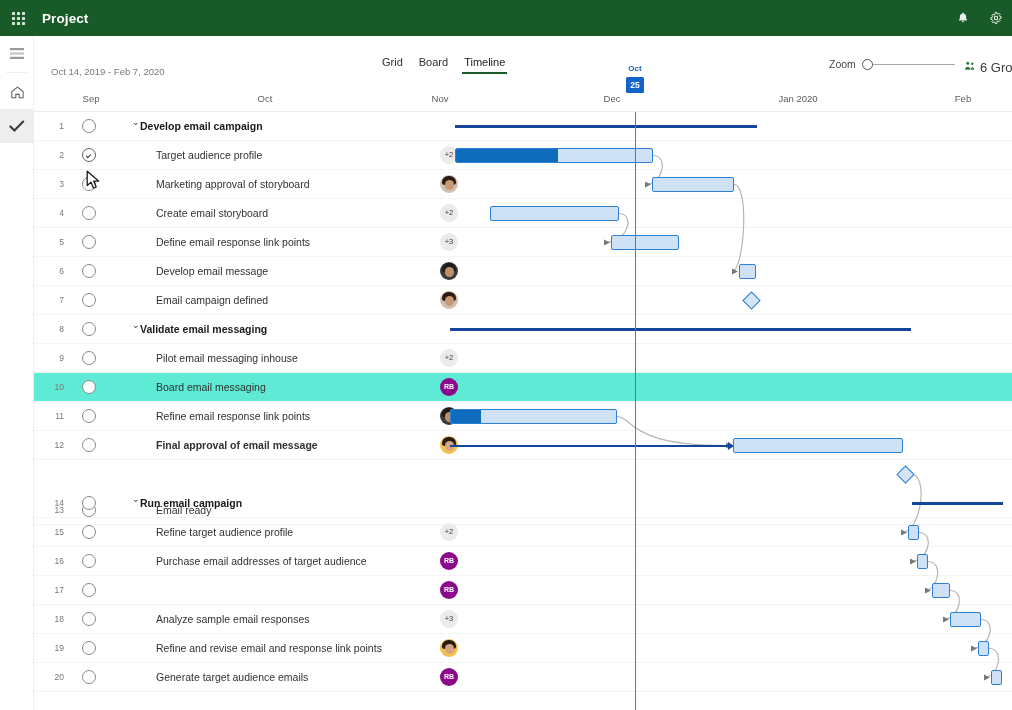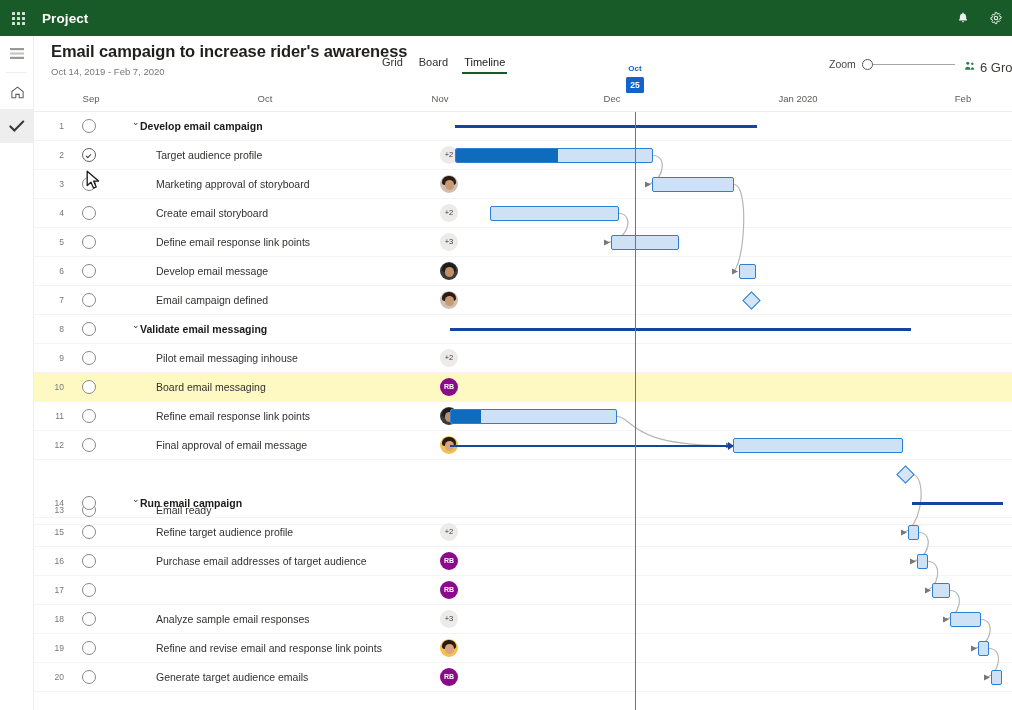--- a/index.html
+++ b/index.html
@@ -106,21 +106,21 @@
   }
 
   
   #body-area { position:relative; height:598px; overflow:hidden; }
   #gantt-col { position:absolute; left:0; top:0; width:978px; height:598px; }
 
   .row {
     position:absolute; left:0; width:978px; height:29px;
     border-bottom:1px solid #f4f4f4;
   }
-  .row.hovered { background:#fef9c3; }
+  .row.hovered { background:#5eead4; }
 
   .r-num {
     position:absolute; left:14px; width:16px; text-align:right; top:9px;
     font-size:8.5px; color:#797775;
   }
   .r-check {
     position:absolute; left:48px; top:7px; width:14px; height:14px;
     border:1.4px solid #8a8886; border-radius:50%; cursor:pointer; background:#fff;
   }
   .r-check.done { border-color:#605e5c; }
@@ -243,21 +243,20 @@
   <div class="rail-btn active">
     <svg width="16" height="14" viewBox="0 0 16 14">
         <path d="M1.4 7.4 5.4 11.4 14.2 2.6" fill="none" stroke="#3b3a39" stroke-width="2.1" stroke-linecap="round"></path>
       </svg>
   </div>
 </div>
 
 <div id="main">
 
   <div id="proj-header">
-    <div id="proj-title">Email campaign to increase rider's awareness</div>
     <div id="proj-dates">Oct 14, 2019 - Feb 7, 2020</div>
 
     <div id="view-tabs">
       <div class="vtab">Grid</div>
       <div class="vtab">Board</div>
       <div class="vtab active">Timeline</div>
     </div>
 
     <div id="zoom-wrap">
       <span id="zoom-label">Zoom</span>
@@ -394,21 +393,21 @@
             <div class="r-check"></div>
             <div class="r-name" style="left: 122px;">Refine email response link points</div>
             <div class="r-badge photo m2">
               <span class="hair"></span>
               <span class="face"></span>
             </div>
           </div>
           <div class="row" style="top: 319px;">
             <div class="r-num">12</div>
             <div class="r-check"></div>
-            <div class="r-name" style="left: 122px;">Final approval of email message</div>
+            <div class="r-name" style="left: 122px; font-weight: bold;">Final approval of email message</div>
             <div class="r-badge photo f">
               <span class="hair"></span>
               <span class="face"></span>
             </div>
           </div>
           <div class="row" style="top: 348px; margin-top: 36px;">
             <div class="r-num">13</div>
             <div class="r-check"></div>
             <div class="r-name" style="left: 122px;">Email ready</div>
           </div>

